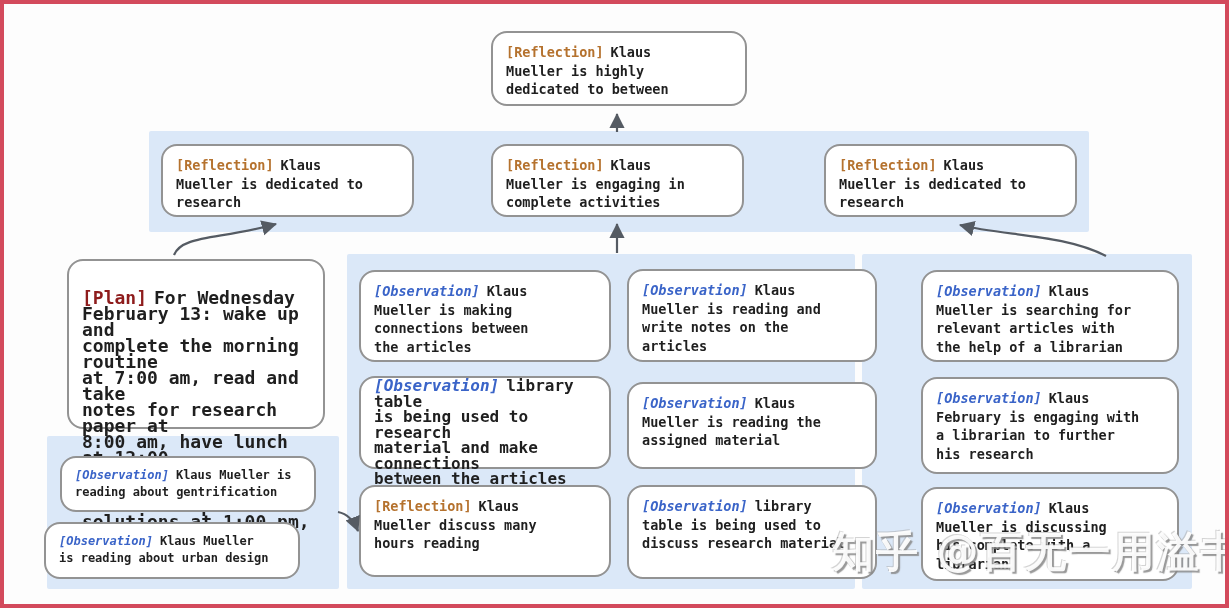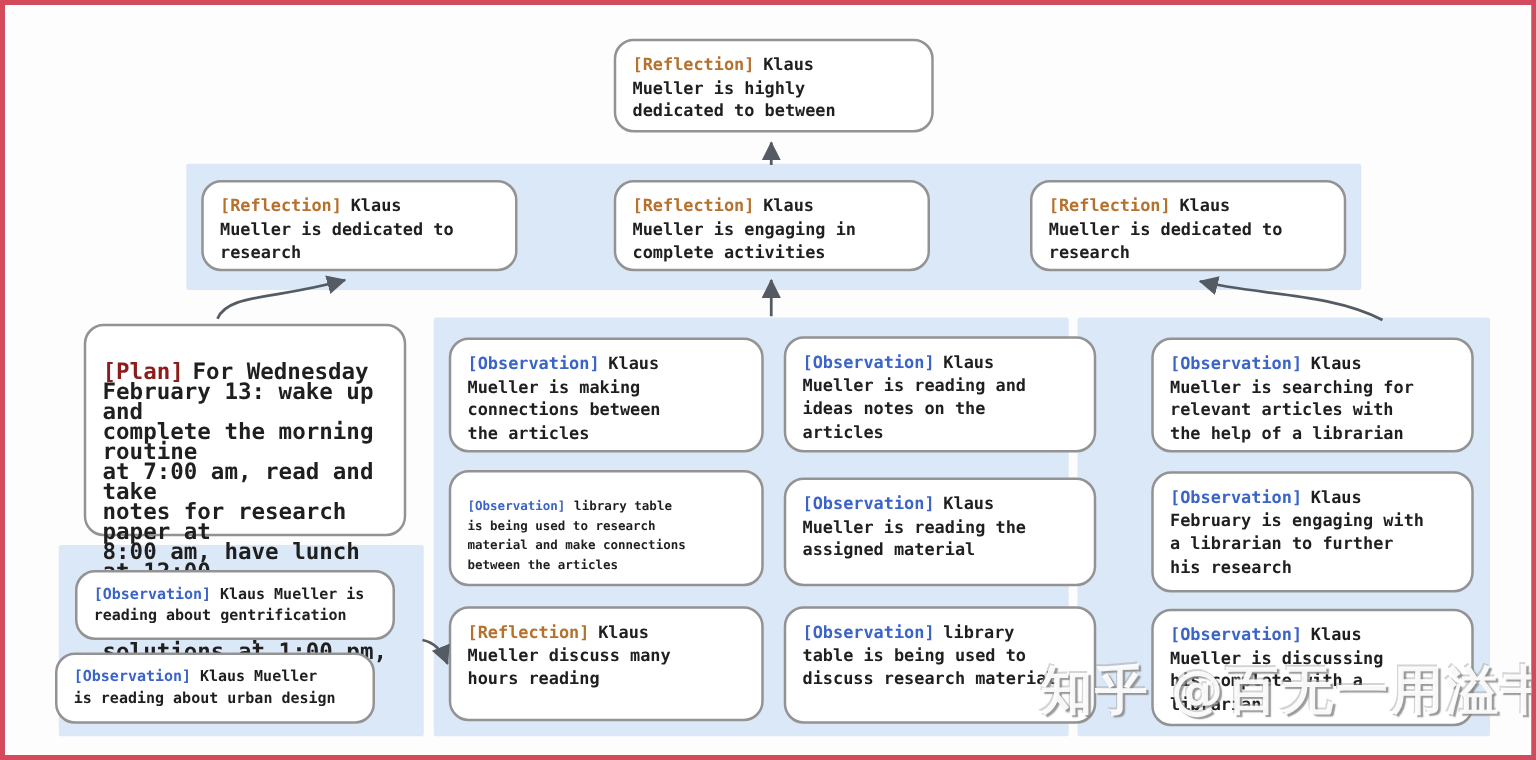--- a/index.html
+++ b/index.html
@@ -21,23 +21,23 @@
   .band{position:absolute;background:var(--band);border-radius:2px;z-index:1;}
   .node{
     position:absolute;background:#fff;border:2px solid var(--node-border);
     border-radius:16px;padding:10px 13px;box-sizing:border-box;z-index:2;
     font:700 13.5px/18.5px "DejaVu Sans Mono", monospace;color:var(--body-text);
   }
   .node .body{white-space:pre-wrap;}
   .node .tag{margin-right:7px;}
   .tag-reflection{color:var(--tag-reflection);}
   .tag-plan{color:var(--tag-plan);}
-  .tag-observation{color:var(--tag-observation);}
+  .tag-observation{color:var(--tag-observation);font-style:italic;}
   .node.plan-box{font-size:18px;line-height:16px;padding:29px 13px;}
-  .node.small-text{font-size:10px;line-height:15.5px;padding:20px 13px;}
+  .node.small-text{font-size:16px;line-height:15.5px;padding:0 13px;}
   .node.obs-wide{font-size:12px;line-height:17px;padding:9px 13px;}
   svg.arrows{position:absolute;left:0;top:0;z-index:3;pointer-events:none;}
   .watermark{
     position:absolute;left:828px;top:524px;z-index:4;white-space:nowrap;
     font:700 42px/48px "DejaVu Sans", sans-serif;letter-spacing:2px;
     color:rgba(255,255,255,0.93);
     text-shadow:2px 2px 1px rgba(135,135,135,0.85), -1px -1px 0 rgba(160,160,160,0.45);
   }
 </style>
 </head>
@@ -107,21 +107,21 @@
   </div>
   <div class="node" style="left:355px;top:481px;width:252px;height:92px;">
     <span class="tag tag-reflection">[Reflection]</span><span class="body">Klaus
 Mueller discuss many
 hours reading</span>
   </div>
 
   <div class="node" style="left:623px;top:265px;width:250px;height:93px;">
     <span class="tag tag-observation">[Observation]</span><span class="body">Klaus
 Mueller is reading and
-ideas notes on the
+write notes on the
 articles</span>
   </div>
   <div class="node" style="left:623px;top:378px;width:250px;height:87px;">
     <span class="tag tag-observation">[Observation]</span><span class="body">Klaus
 Mueller is reading the
 assigned material</span>
   </div>
   <div class="node" style="left:623px;top:481px;width:250px;height:94px;">
     <span class="tag tag-observation">[Observation]</span><span class="body">library
 table is being used to

